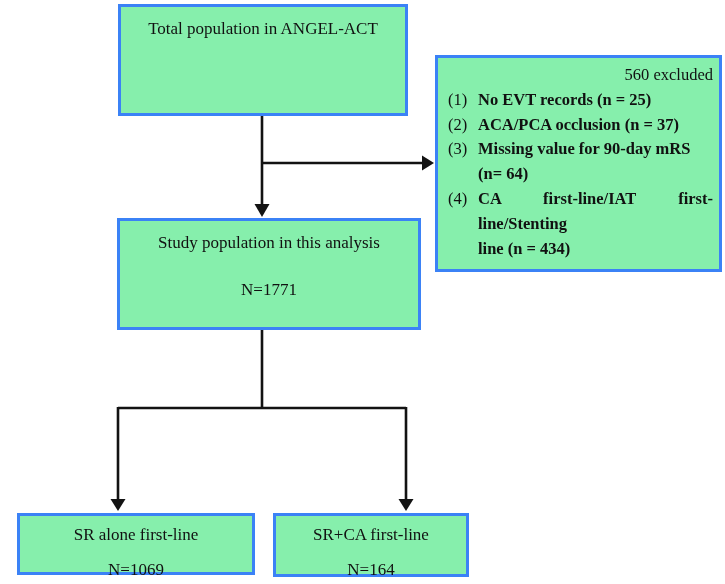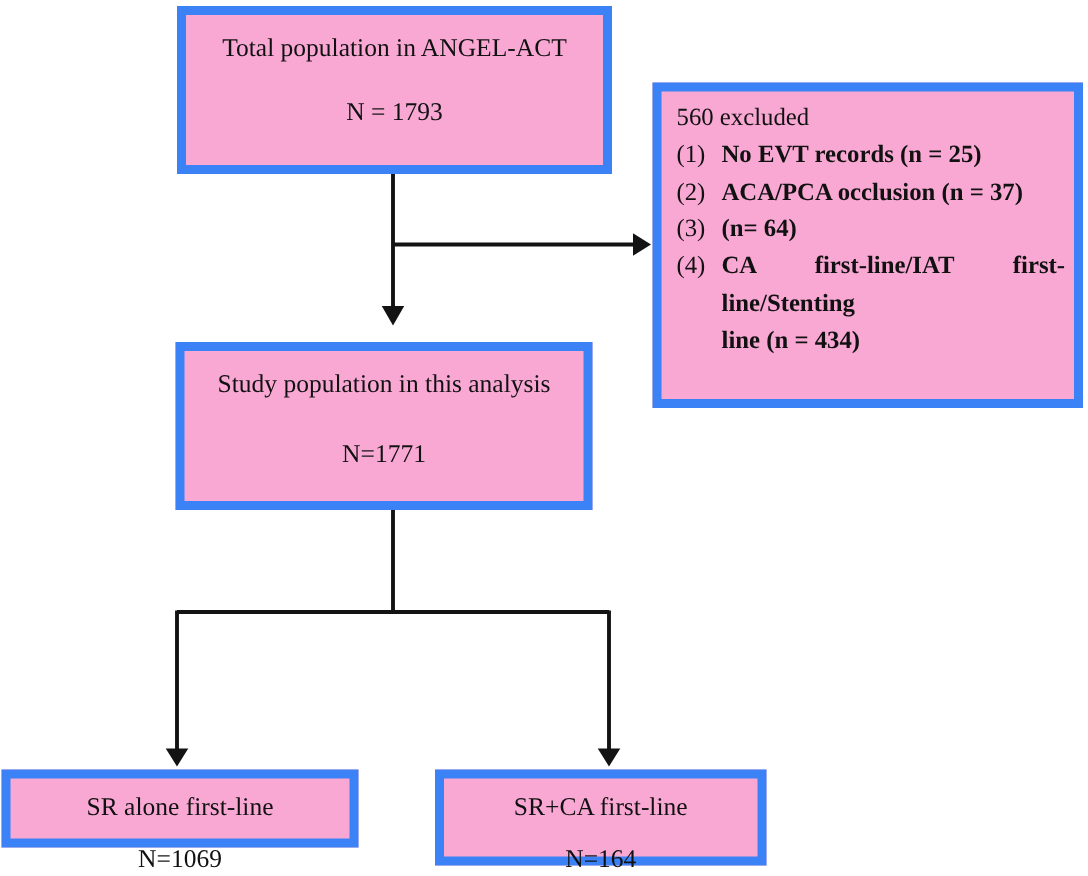--- a/index.html
+++ b/index.html
@@ -28,48 +28,48 @@
     stroke-width: 2.6;
     fill: none;
   }
   .connectors polygon {
     fill: #131313;
     stroke: none;
   }
   .box {
     position: absolute;
     box-sizing: border-box;
-    border: 6px solid #3b82f6;
-    background: #f9a8d4;
+    border: 3px solid #3b82f6;
+    background: #86efac;
   }
   .centerbox {
     text-align: center;
     font-size: 17px;
     line-height: 22px;
   }
   #box-total   { left: 118px; top: 4px;   width: 290px; height: 112px; }
-  #box-study   { left: 117px; top: 228px; width: 278px; height: 112px; }
+  #box-study   { left: 117px; top: 218px; width: 304px; height: 112px; }
   #box-total .bt, #box-study .bt { margin-top: 11px; }
   #box-total .bn { margin-top: 21px; }
   #box-study .bn { margin-top: 25px; }
 
-  #box-sr-alone { left: 1px;   top: 513px; width: 238px; height: 52px; }
-  #box-sr-ca    { left: 290px; top: 513px; width: 221px; height: 64px; }
+  #box-sr-alone { left: 17px;   top: 513px; width: 238px; height: 62px; }
+  #box-sr-ca    { left: 273px; top: 513px; width: 196px; height: 64px; }
   #box-sr-alone .bt, #box-sr-ca .bt { margin-top: 7px; }
   #box-sr-alone .bn, #box-sr-ca .bn { margin-top: 12px; }
   #box-sr-alone, #box-sr-ca { line-height: 23px; }
 
   #box-excluded {
     left: 435px; top: 55px; width: 287px; height: 217px;
     padding: 5px 6px 0 10px;
     font-size: 16.5px;
     line-height: 24.8px;
     text-align: left;
   }
-  .ex-header { white-space: nowrap; }
+  .ex-header { white-space: nowrap; text-align: right; }
   .ex-item {
     display: flex;
     align-items: flex-start;
   }
   .ex-marker {
     flex: 0 0 30px;
     width: 30px;
   }
   .ex-text { flex: 1 1 auto; min-width: 0; }
   .ex-line { display: block; font-weight: bold; }
@@ -94,21 +94,20 @@
     <path d="M262 329 V408"></path>
     <path d="M118 408 H406"></path>
     <path d="M118 407 V500"></path>
     <polygon points="110.5,499 125.5,499 118,511"></polygon>
     <path d="M406 407 V500"></path>
     <polygon points="398.5,499 413.5,499 406,511"></polygon>
   </svg>
 
   <div class="box centerbox" id="box-total">
     <div class="bt">Total population in ANGEL-ACT</div>
-    <div class="bn">N = 1793</div>
   </div>
 
   <div class="box" id="box-excluded">
     <div class="ex-header">560 excluded</div>
 
     <div class="ex-item">
       <span class="ex-marker">(1)</span>
       <span class="ex-text">
         <span class="ex-line">No EVT records (n = 25)</span>
       </span>
@@ -117,20 +116,21 @@
     <div class="ex-item">
       <span class="ex-marker">(2)</span>
       <span class="ex-text">
         <span class="ex-line">ACA/PCA occlusion (n = 37)</span>
       </span>
     </div>
 
     <div class="ex-item">
       <span class="ex-marker">(3)</span>
       <span class="ex-text">
+        <span class="ex-line">Missing value for 90-day mRS</span>
         <span class="ex-line">(n= 64)</span>
       </span>
     </div>
 
     <div class="ex-item">
       <span class="ex-marker">(4)</span>
       <span class="ex-text">
         <span class="ex-line just">CA first-line/IAT first-line/Stenting</span>
         <span class="ex-line">line (n = 434)</span>
       </span>

